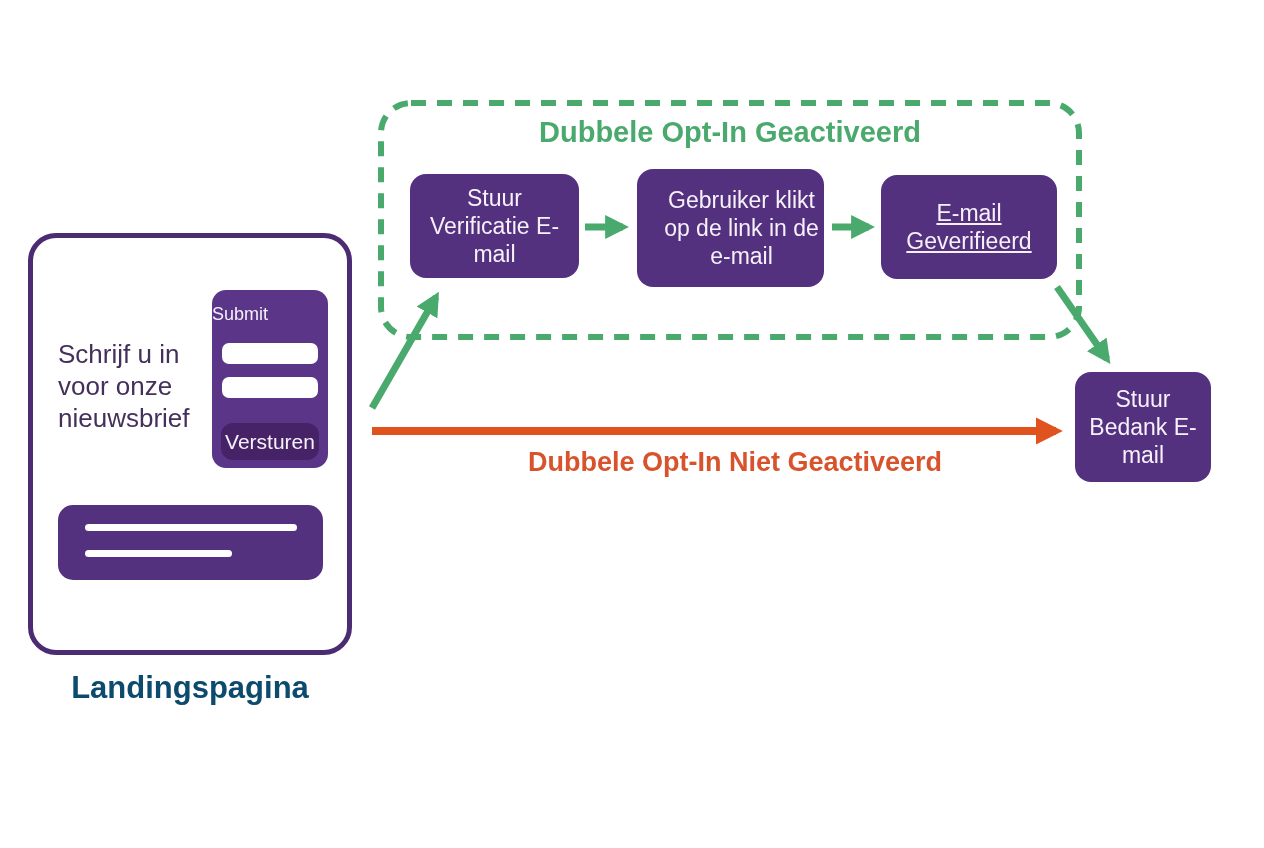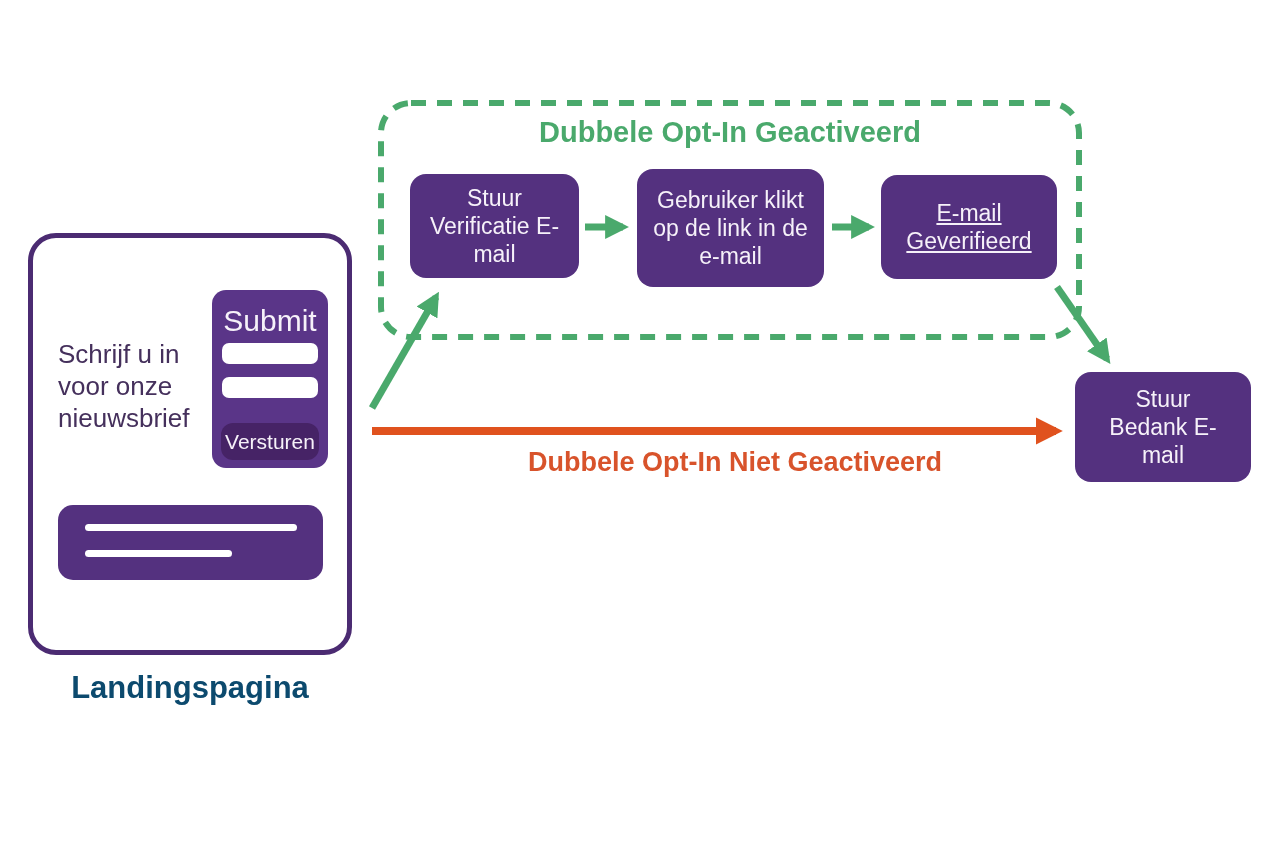--- a/index.html
+++ b/index.html
@@ -18,22 +18,22 @@
   }
   .landing-heading{
     position:absolute;left:25px;top:100px;width:145px;
     font-size:26px;line-height:32px;color:#45305C;
   }
   .form-panel{
     position:absolute;left:179px;top:52px;width:116px;height:178px;
     background:#5A3588;border-radius:14px;
   }
   .form-title{
-    position:absolute;top:14px;left:0;width:100%;text-align:center;
-    font-size:30px;color:#F6F1F9;
+    position:absolute;top:14px;left:0;width:100%;text-align:left;
+    font-size:18px;color:#F6F1F9;
   }
   .form-input{
     position:absolute;left:10px;width:96px;height:21px;
     background:#ffffff;border-radius:7px;
   }
   .input1{top:53px;}
   .input2{top:87px;}
   .form-button{
     position:absolute;left:9px;top:133px;width:98px;height:37px;
     background:#462366;border-radius:12px;
@@ -57,25 +57,25 @@
     position:absolute;left:378px;top:116px;width:704px;text-align:center;
     font-size:29px;font-weight:bold;color:#4AA96C;
   }
   .flow-box{
     position:absolute;background:#54317F;border-radius:16px;
     display:flex;align-items:center;justify-content:center;
     color:#F6F1F9;font-size:23px;line-height:28px;text-align:center;
   }
   .step1{left:410px;top:174px;width:169px;height:104px;}
   .step1 span{max-width:130px;}
-  .step2{left:637px;top:169px;width:187px;height:118px;}
+  .step2{left:637px;top:169px;width:187px;height:118px;justify-content:flex-end;}
   .step2 span{max-width:165px;}
   .step3{left:881px;top:175px;width:176px;height:104px;text-decoration:underline;}
   .step3 span{max-width:150px;}
-  .bedank{left:1075px;top:372px;width:176px;height:110px;}
+  .bedank{left:1075px;top:372px;width:136px;height:110px;}
   .bedank span{max-width:110px;}
   
   .no-optin-label{
     position:absolute;left:435px;top:447px;width:600px;text-align:center;
     font-size:27px;font-weight:600;color:#D8532B;
   }
   .arrows{
     position:absolute;left:0;top:0;width:1264px;height:848px;
     pointer-events:none;
   }

